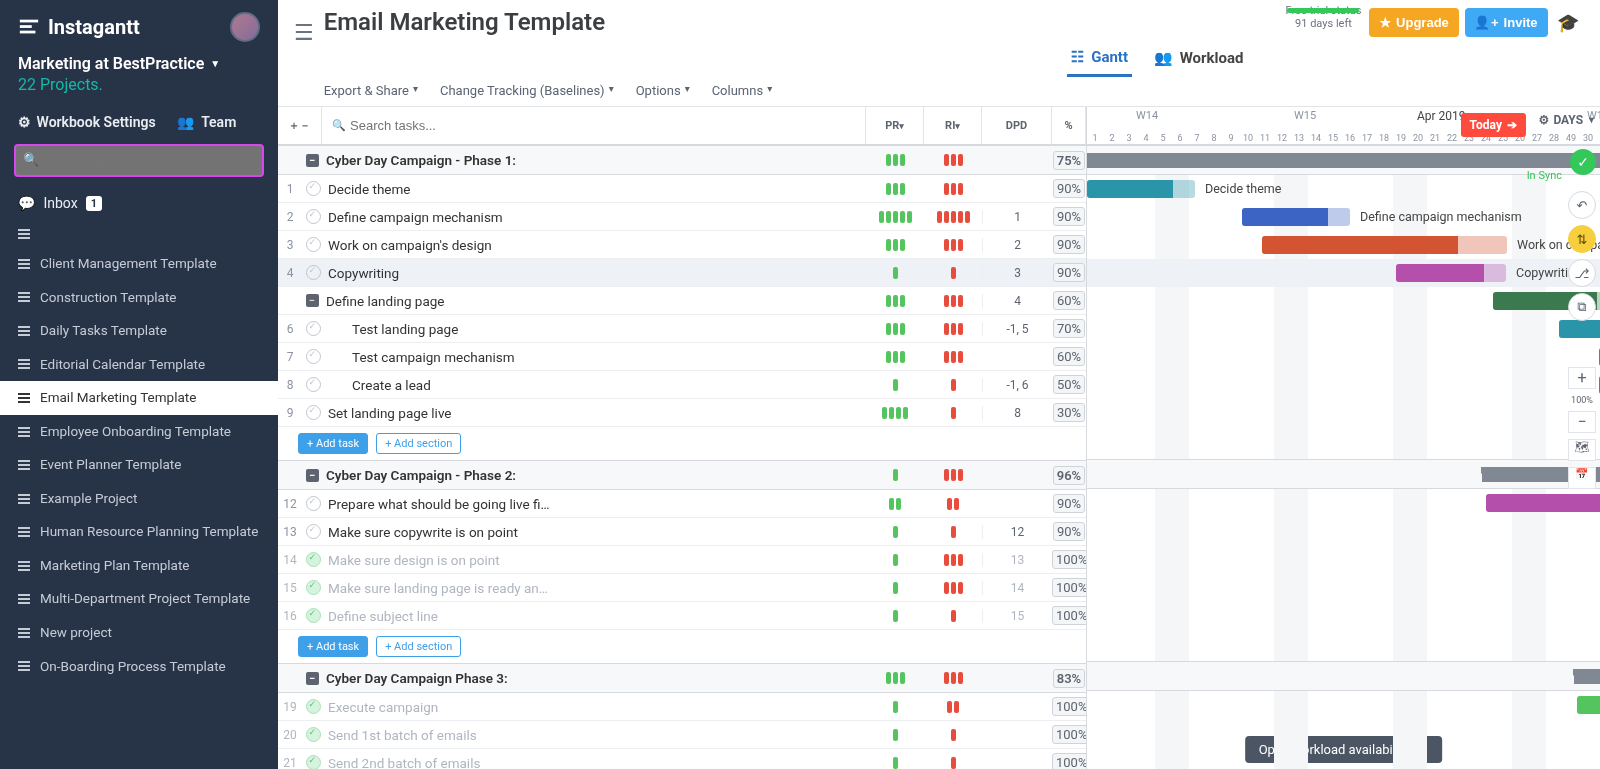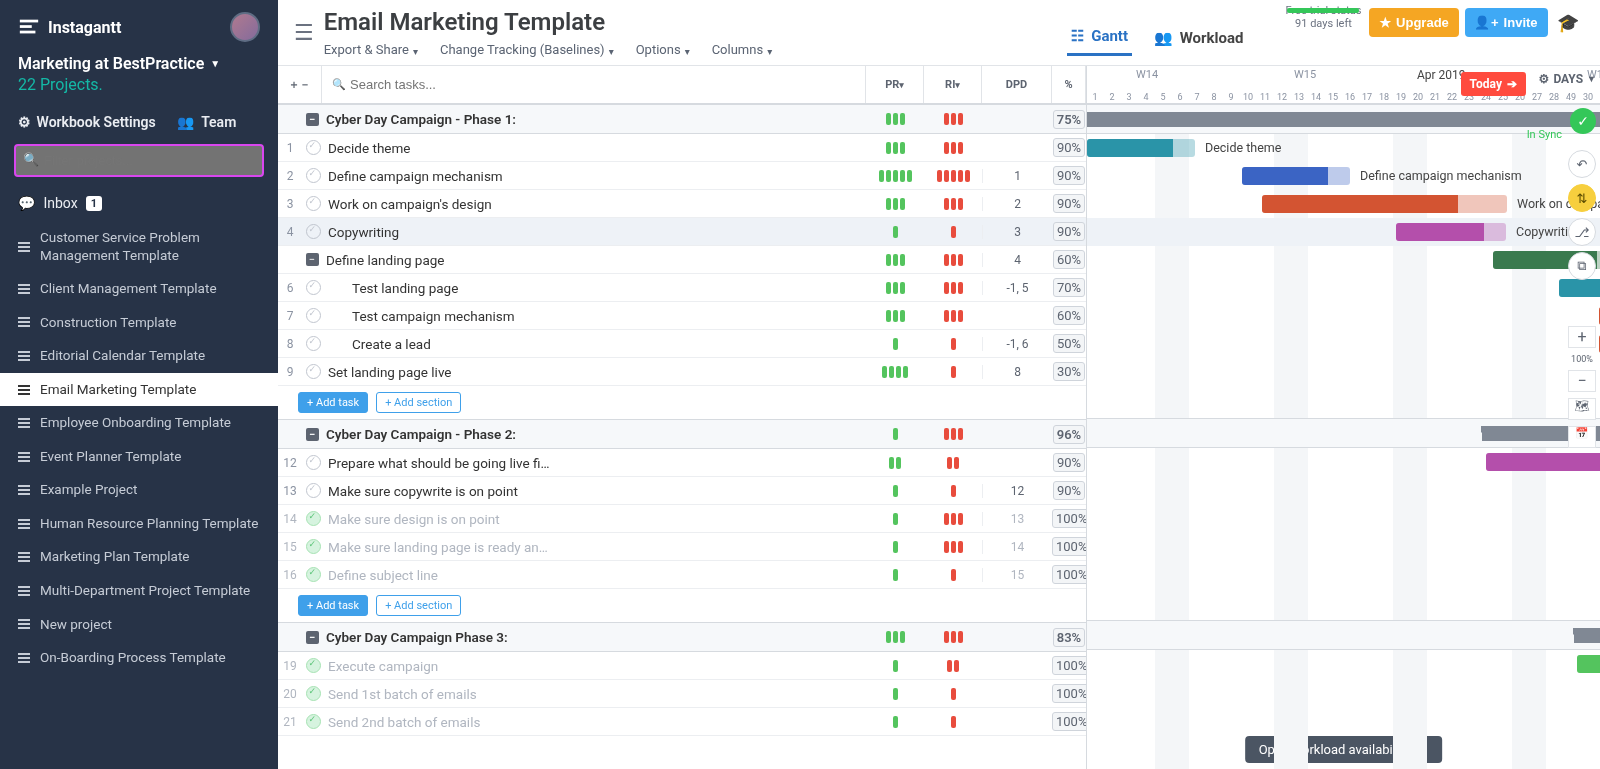--- a/index.html
+++ b/index.html
@@ -2,21 +2,21 @@
 <html><head>
 <meta charset="utf-8">
 <style>
   * { box-sizing: border-box; margin: 0; padding: 0; }
   html, body { height: 100%; font-family: -apple-system, BlinkMacSystemFont, "Segoe UI", Roboto, Arial, sans-serif; font-size: 14px; color: #333; }
   body { display: flex; flex-direction: row; overflow: hidden; }
 
   
   .sidebar { width: 278px; background: #273347; color: #c6ccd6; display: flex; flex-direction: column; flex-shrink: 0; }
   .brand { display: flex; align-items: center; padding: 12px 18px 4px; gap: 12px; }
-  .brand-logo { display:flex; align-items:center; gap:8px; font-size:16px; font-weight:700; color:#fff; flex:1;}
+  .brand-logo { display:flex; align-items:center; gap:8px; font-size:20px; font-weight:700; color:#fff; flex:1;}
   .brand-logo svg { fill:#fff; }
   .avatar { width:30px;height:30px;border-radius:50%;background:linear-gradient(135deg,#b07a8f,#846b9c);border:2px solid #5f6d84;}
   .workspace { padding: 8px 18px 2px; }
   .workspace-name { color:#fff; font-size:16px; font-weight:600; display:flex; align-items:center; gap:6px;}
   .workspace-sub { color:#14b8a6; font-size:16px; padding:2px 0 8px;}
   .chev { font-size:10px; }
   .sbsection { display:flex; gap:22px; padding:10px 18px 8px; align-items:center;}
   .sbsection .item { display:flex; align-items:center; gap:6px; color:#eaedf2; font-size:14px; font-weight:600; cursor:pointer;}
   .filter { padding:6px 14px 8px;}
   .filter input { width:100%; background:#737373; border:2px solid #d946ef; border-radius:4px; padding:7px 8px 7px 28px; color:#ddd; font-size:13px;}
@@ -30,21 +30,21 @@
   .proj .lines{display:inline-flex;flex-direction:column;gap:2px;}
   .proj .lines span{display:block;width:12px;height:2px;background:currentColor;}
 
   
   .main { flex:1; display:flex; flex-direction:column; overflow:hidden; background:#fff;}
   .topbar { display:flex; align-items:flex-start; padding:4px 16px 0 6px; border-bottom:1px solid #e1e4e8; position:relative;}
   .hamb{font-size:22px;color:#6b7280;padding:16px 10px;cursor:pointer;}
   .titleblock{flex:1;}
   .page-title{font-size:24px;font-weight:600;color:#3c3f42;padding-top:4px;}
   .menus{display:flex;gap:22px;padding:6px 0 8px;font-size:13px;color:#5b6473;}
-  .menus .m{display:flex;align-items:flex-end;gap:4px;cursor:pointer;}
+  .menus .m{display:flex;align-items:flex-start;gap:4px;cursor:pointer;margin-top:41px;}
   .viewtabs{display:flex;gap:18px;align-self:center;padding-top:6px;}
   .vtab{display:flex;align-items:center;gap:7px;font-weight:700;font-size:15px;color:#444;padding:8px 4px;cursor:pointer;}
   .vtab.active{color:#2a72c4;border-bottom:3px solid #2a72c4;}
   .trial{display:flex;flex-direction:column;align-items:center;font-size:11px;color:#6b7280;padding:0 8px;}
   .trial .bar{width:72px;height:5px;background:#34c759;border-radius:2px;margin:3px 0;}
   .actions{display:flex;gap:6px;align-items:center;padding-top:4px;}
   .btn{border:none;border-radius:4px;padding:7px 10px;font-weight:700;font-size:13px;display:flex;align-items:center;gap:5px;color:#fff;cursor:pointer;}
   .btn.upg{background:#f5a623;}
   .btn.inv{background:#3fa9f5;}
   .grad{color:#3fa9f5;font-size:18px;padding:0 4px;}
@@ -161,37 +161,44 @@
     <span>Inbox</span>
     <span class="badge">1</span>
   </div>
   <div class="projects" id="projects">
       <div class="proj">
         <span class="lines">
           <span></span>
           <span></span>
           <span></span>
         </span>
-        <span>Customer Service Problem Management Template</span>
       </div>
       <div class="proj">
         <span class="lines">
           <span></span>
           <span></span>
           <span></span>
         </span>
         <span>Client Management Template</span>
       </div>
       <div class="proj">
         <span class="lines">
           <span></span>
           <span></span>
           <span></span>
         </span>
         <span>Construction Template</span>
+      </div>
+      <div class="proj">
+        <span class="lines">
+          <span></span>
+          <span></span>
+          <span></span>
+        </span>
+        <span>Daily Tasks Template</span>
       </div>
       <div class="proj">
         <span class="lines">
           <span></span>
           <span></span>
           <span></span>
         </span>
         <span>Editorial Calendar Template</span>
       </div>
       <div class="proj active">

